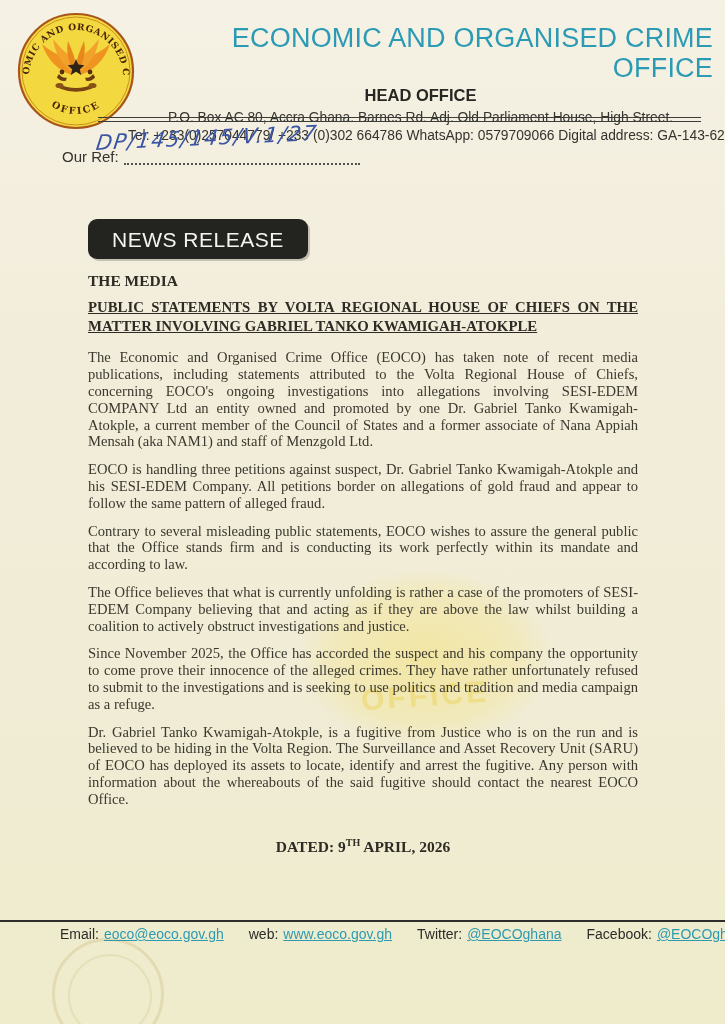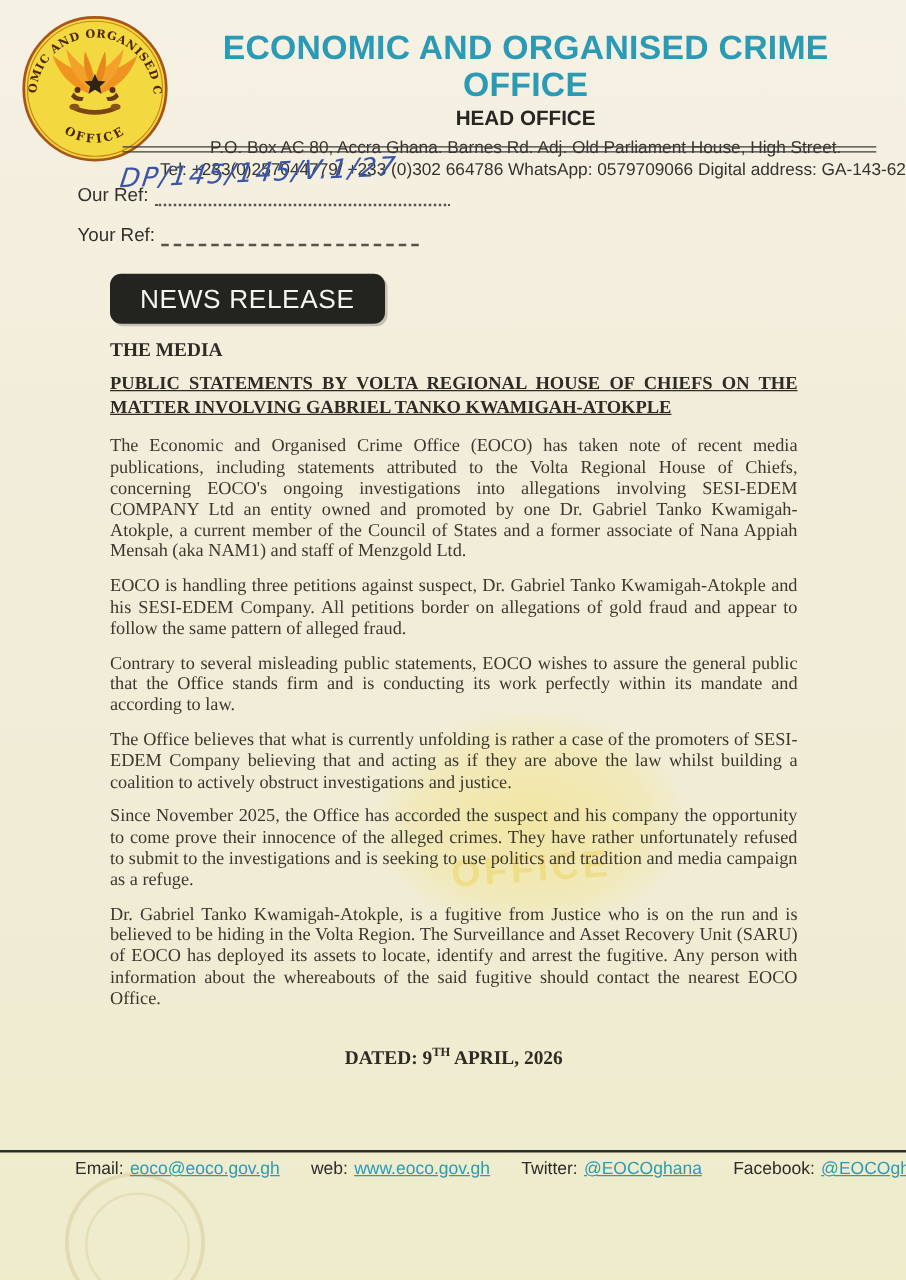--- a/index.html
+++ b/index.html
@@ -59,24 +59,25 @@
     width: 120px; height: 126px;
   }
   .header-block {
     position: absolute;
     left: 128px; right: 12px; top: 24px;
     text-align: center;
     font-family: "Liberation Sans", sans-serif;
   }
   .org-name {
     font-size: 27px;
-    font-weight: bold;
+    font-weight: normal;
     letter-spacing: 0.2px;
     color: #2b9ab5;
     line-height: 1.1;
+    text-align: right;
   }
   .head-office {
     margin-top: 3px;
     font-size: 16.5px;
     font-weight: bold;
     color: #262622;
   }
   .addr-line {
     margin-top: 5px;
     font-size: 13.8px;
@@ -264,24 +265,20 @@
     <div class="addr-line">P.O. Box AC 80, Accra Ghana. Barnes Rd. Adj. Old Parliament House, High Street.</div>
     <div class="tel-line">Tel: +233(0)257044779/ +233 (0)302 664786 WhatsApp: 0579709066   Digital address: GA-143-6271</div>
   </div>
   <div class="header-rule"></div>
 
   <div class="ref-row ref-our">
     <span>Our  Ref:</span>
     <span class="leader leader-our"></span>
   </div>
   <div class="handwriting">DP/145/145/V.1/27</div>
-  <div class="ref-row ref-your">
-    <span>Your Ref:</span>
-    <span class="leader leader-your"></span>
-  </div>
 
   <div class="badge">NEWS RELEASE</div>
 
   <div class="content">
     <div class="addressee">THE MEDIA</div>
     <div class="headline">PUBLIC STATEMENTS BY VOLTA REGIONAL HOUSE OF CHIEFS ON THE MATTER INVOLVING GABRIEL TANKO KWAMIGAH-ATOKPLE</div>
 
     <p class="body-par">The Economic and Organised Crime Office (EOCO) has taken note of recent media publications, including statements attributed to the Volta Regional House of Chiefs, concerning EOCO's ongoing investigations into allegations involving SESI-EDEM COMPANY Ltd an entity owned and promoted by one Dr. Gabriel Tanko Kwamigah-Atokple, a current member of the Council of States and a former associate of Nana Appiah Mensah (aka NAM1) and staff of Menzgold Ltd.</p>
     <p class="body-par">EOCO is handling three petitions against suspect, Dr. Gabriel Tanko Kwamigah-Atokple and his SESI-EDEM Company. All petitions border on allegations of gold fraud and appear to follow the same pattern of alleged fraud.</p>
     <p class="body-par">Contrary to several misleading public statements, EOCO wishes to assure the general public that the Office stands firm and is conducting its work perfectly within its mandate and according to law.</p>

